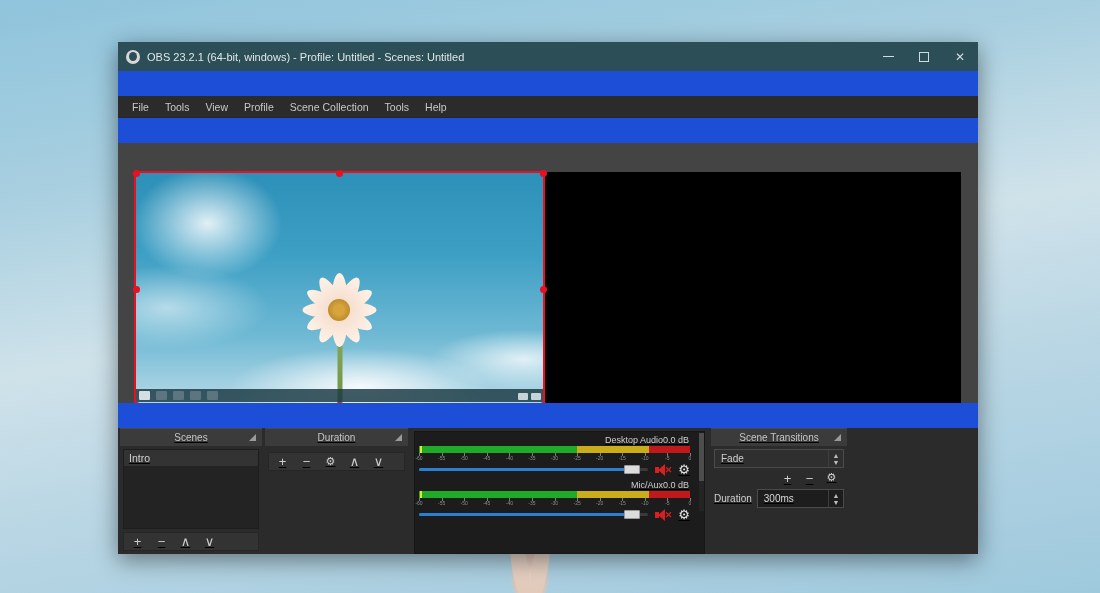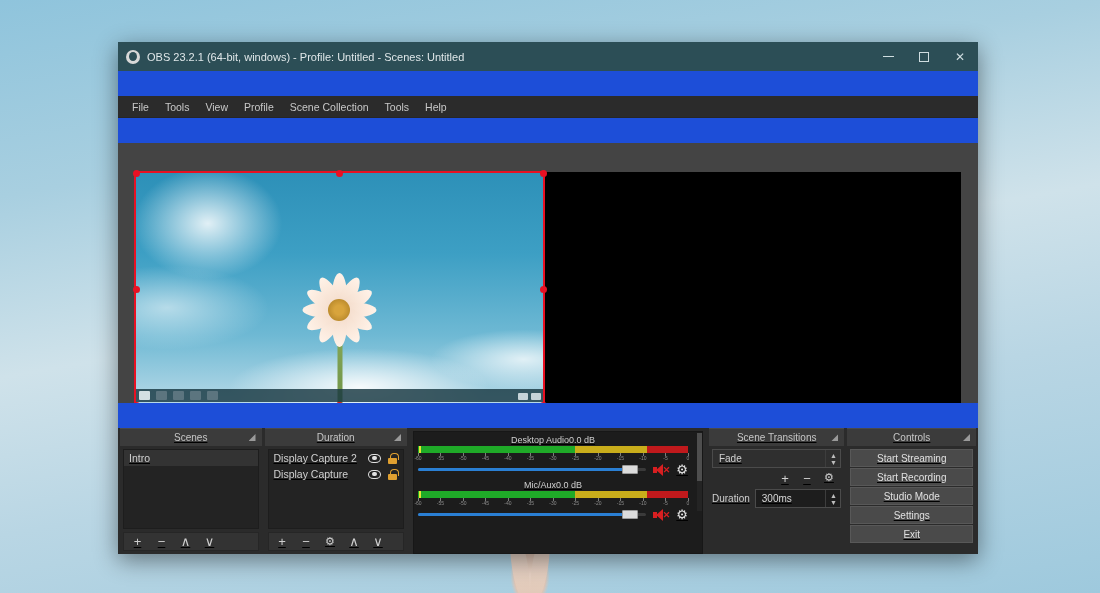--- a/index.html
+++ b/index.html
@@ -178,21 +178,21 @@
     height: 19px; margin-top: 3px; background: #333333; border: 1px solid #262626;
     display: flex; align-items: center; gap: 11px; padding-left: 7px;
   }
   .tool-btn { color: #cfcfcf; font-size: 13px; line-height: 1; width: 13px; text-align: center; }
   .tool-btn.gear { font-size: 11px; }
 
   
   .mixer-body { background: #2b2b2b; padding: 3px 3px 0 3px; flex: 1; overflow: hidden; position: relative; }
   .mixer-inner { background: #1c1c1c; border: 1px solid #171717; height: 100%; padding: 3px 14px 3px 4px; }
   .track { margin-bottom: 4px; }
-  .track-head { display: flex; justify-content: center; color: #cfcfcf; font-size: 9px; padding: 0 1px 1px; }
+  .track-head { display: flex; justify-content: flex-end; color: #cfcfcf; font-size: 9px; padding: 0 1px 1px; }
   .meter { height: 7px; position: relative; background: #101010; display: flex; }
   .meter .mg { background: #1faa28; }
   .meter .my { background: #c9ad1b; }
   .meter .mr { background: #c0191c; }
   .meter-peak { position: absolute; left: 1px; top: 0; width: 2px; height: 7px; background: #e6e632; }
   .ticks { height: 8px; position: relative; }
   .tick { position: absolute; top: 0; width: 1px; height: 3px; background: #7d7d7d; }
   .tick-lbl { position: absolute; top: 2px; font-size: 5px; color: #8c8c8c; transform: translateX(-50%); }
   .slider-row { display: flex; align-items: center; gap: 7px; margin-top: 2px; }
   .slider { flex: 1; height: 9px; position: relative; }
@@ -346,36 +346,20 @@
           </div>
       </div>
     </div>
 
     <div class="dock" style="width:143px">
       <div class="dock-title">
         <span>Duration</span>
         <span class="dock-float"></span>
       </div>
       <div class="dock-body">
-        <div class="list-box" id="sources-list">
-            <div class="source-row">
-              <span class="src-name">Display Capture 2</span>
-              <span class="src-icons">
-                <span class="eye-icon"></span>
-                <span class="lock-icon"></span>
-              </span>
-            </div>
-            <div class="source-row">
-              <span class="src-name">Display Capture</span>
-              <span class="src-icons">
-                <span class="eye-icon"></span>
-                <span class="lock-icon"></span>
-              </span>
-            </div>
-          </div>
         <div class="tool-row" id="sources-toolbar">
             <span class="tool-btn">+</span>
             <span class="tool-btn">−</span>
             <span class="tool-btn gear">⚙</span>
             <span class="tool-btn">∧</span>
             <span class="tool-btn">∨</span>
           </div>
       </div>
     </div>
 
@@ -519,30 +503,17 @@
             <span>300ms</span>
             <span class="spin">
                 <span>▲</span>
                 <span>▼</span>
               </span>
           </div>
         </div>
       </div>
     </div>
 
-    <div class="dock" style="width:129px">
-      <div class="dock-title">
-        <span>Controls</span>
-        <span class="dock-float"></span>
-      </div>
-      <div class="dock-body" id="controls-body">
-          <div class="ctrl-btn">Start Streaming</div>
-          <div class="ctrl-btn">Start Recording</div>
-          <div class="ctrl-btn">Studio Mode</div>
-          <div class="ctrl-btn">Settings</div>
-          <div class="ctrl-btn">Exit</div>
-        </div>
-    </div>
 
   </div>
 
 
 </div>
 
 </body></html>

